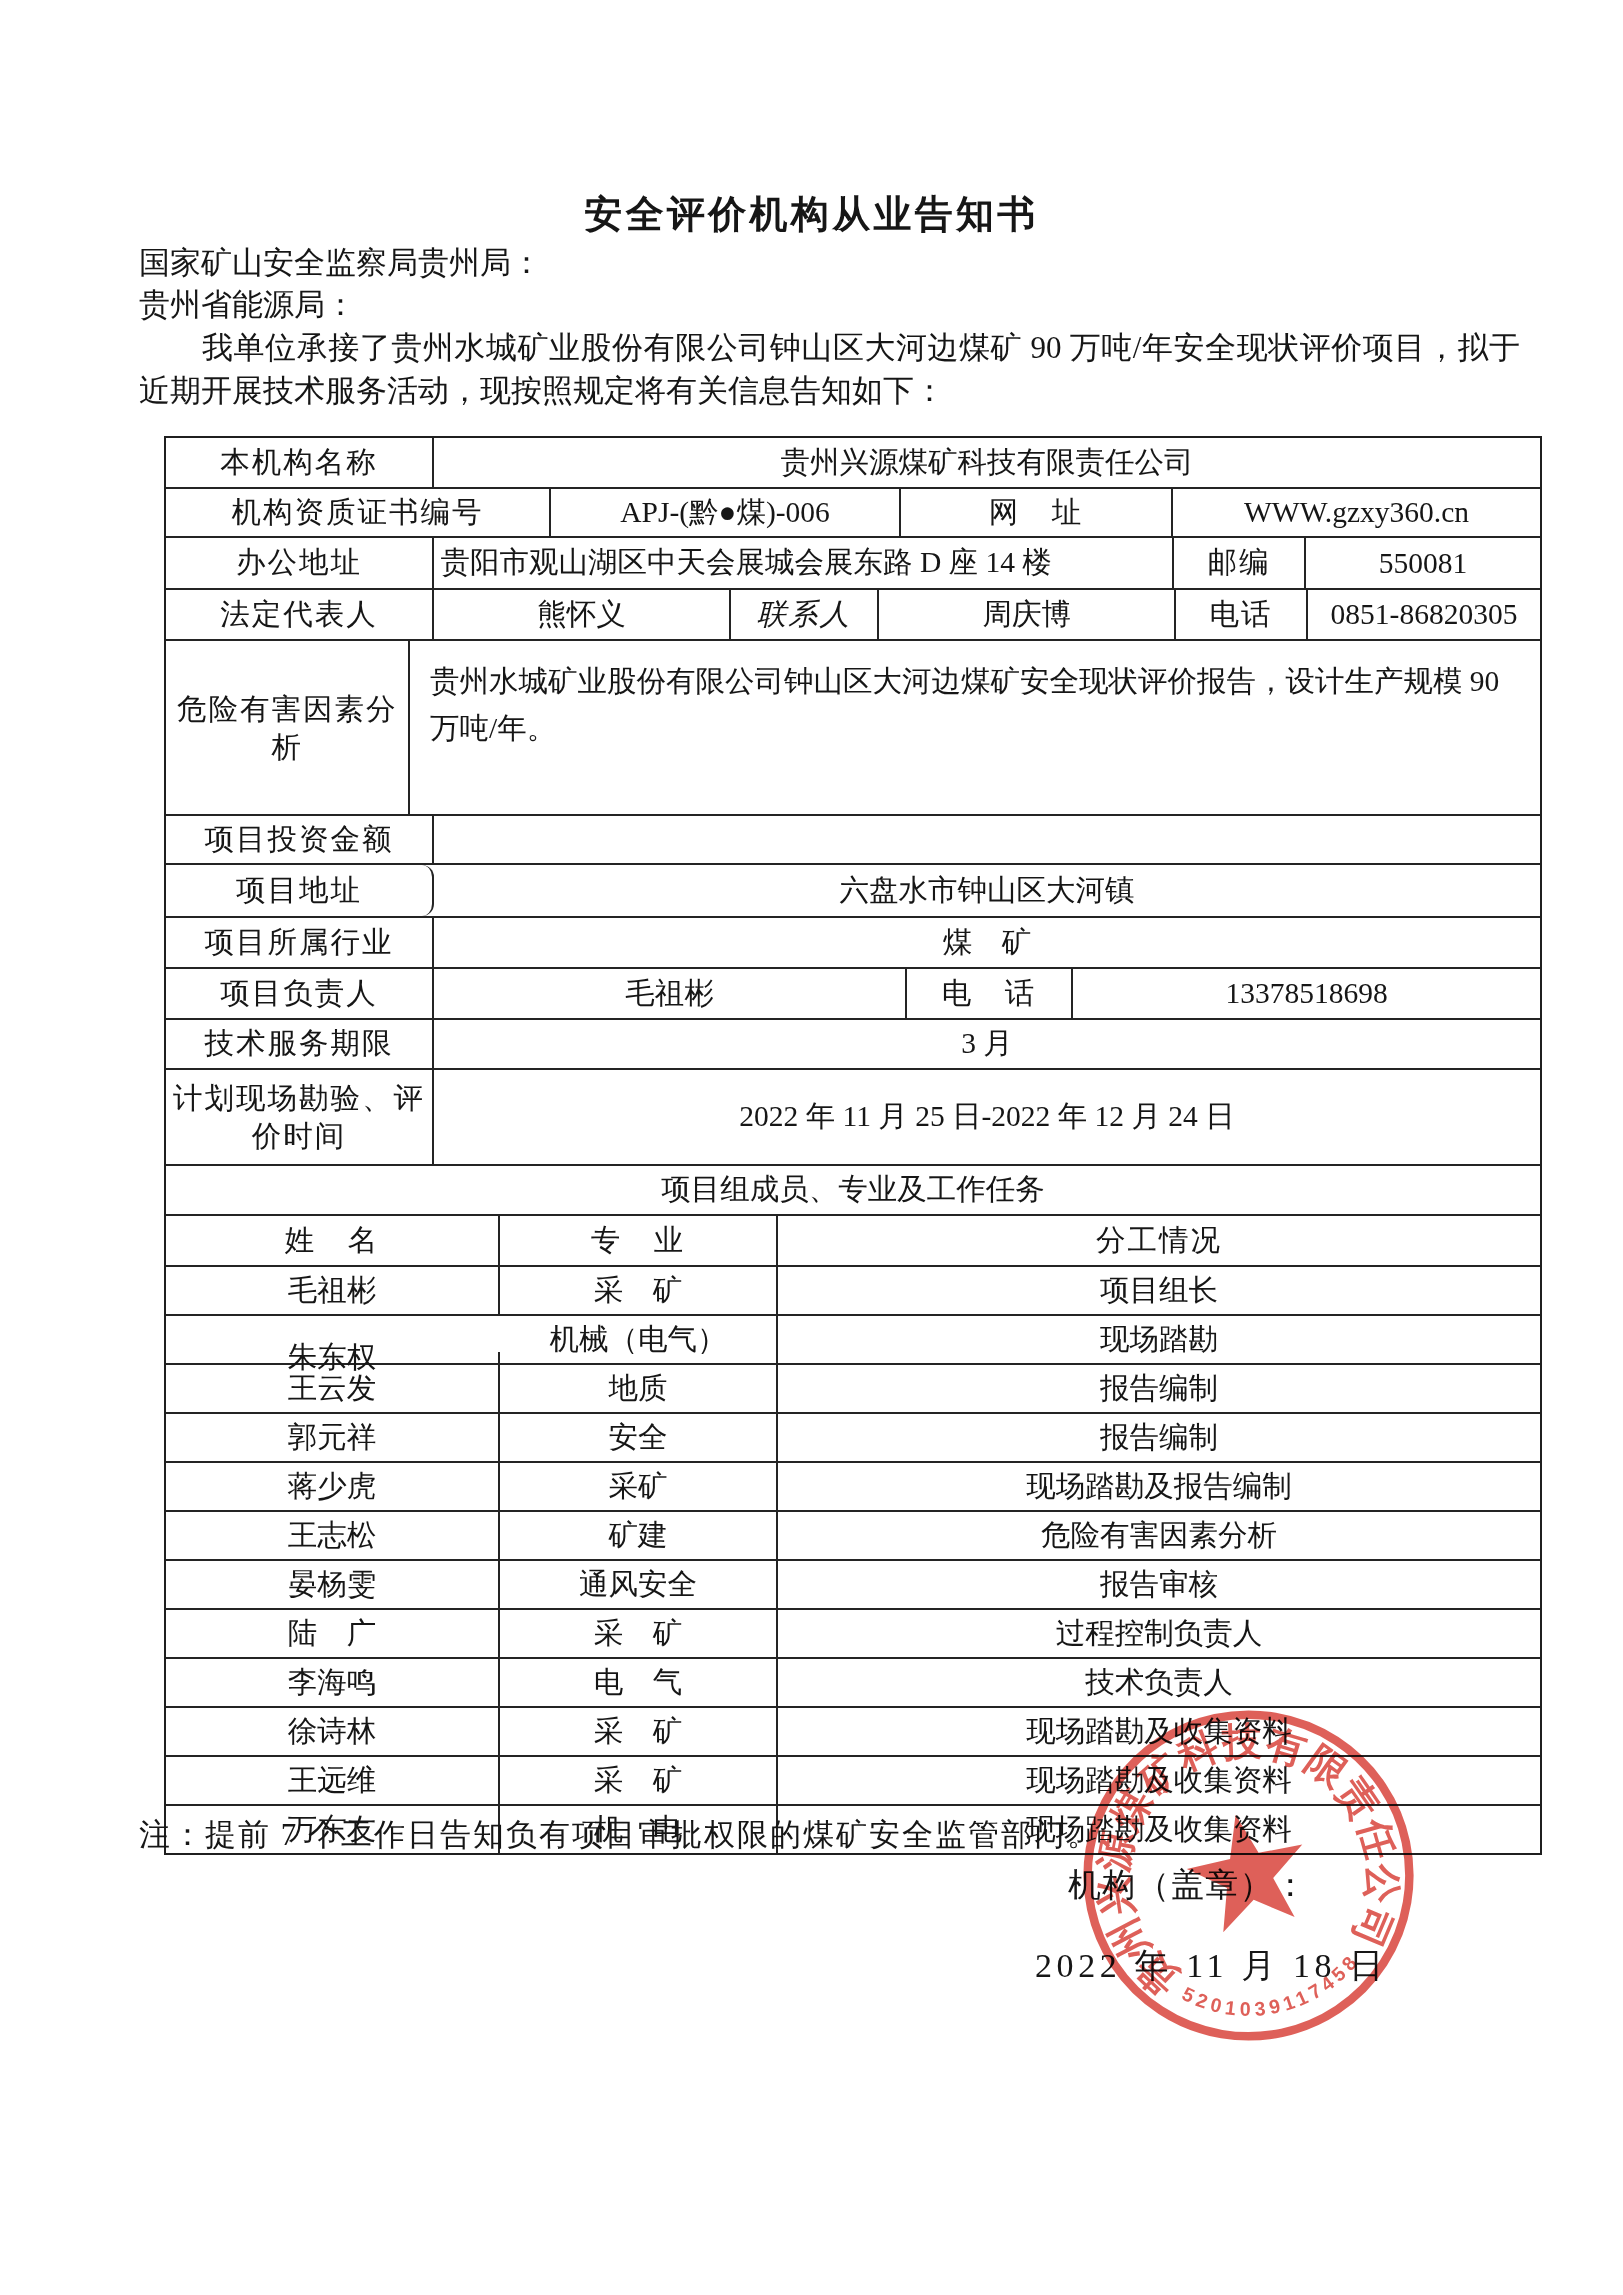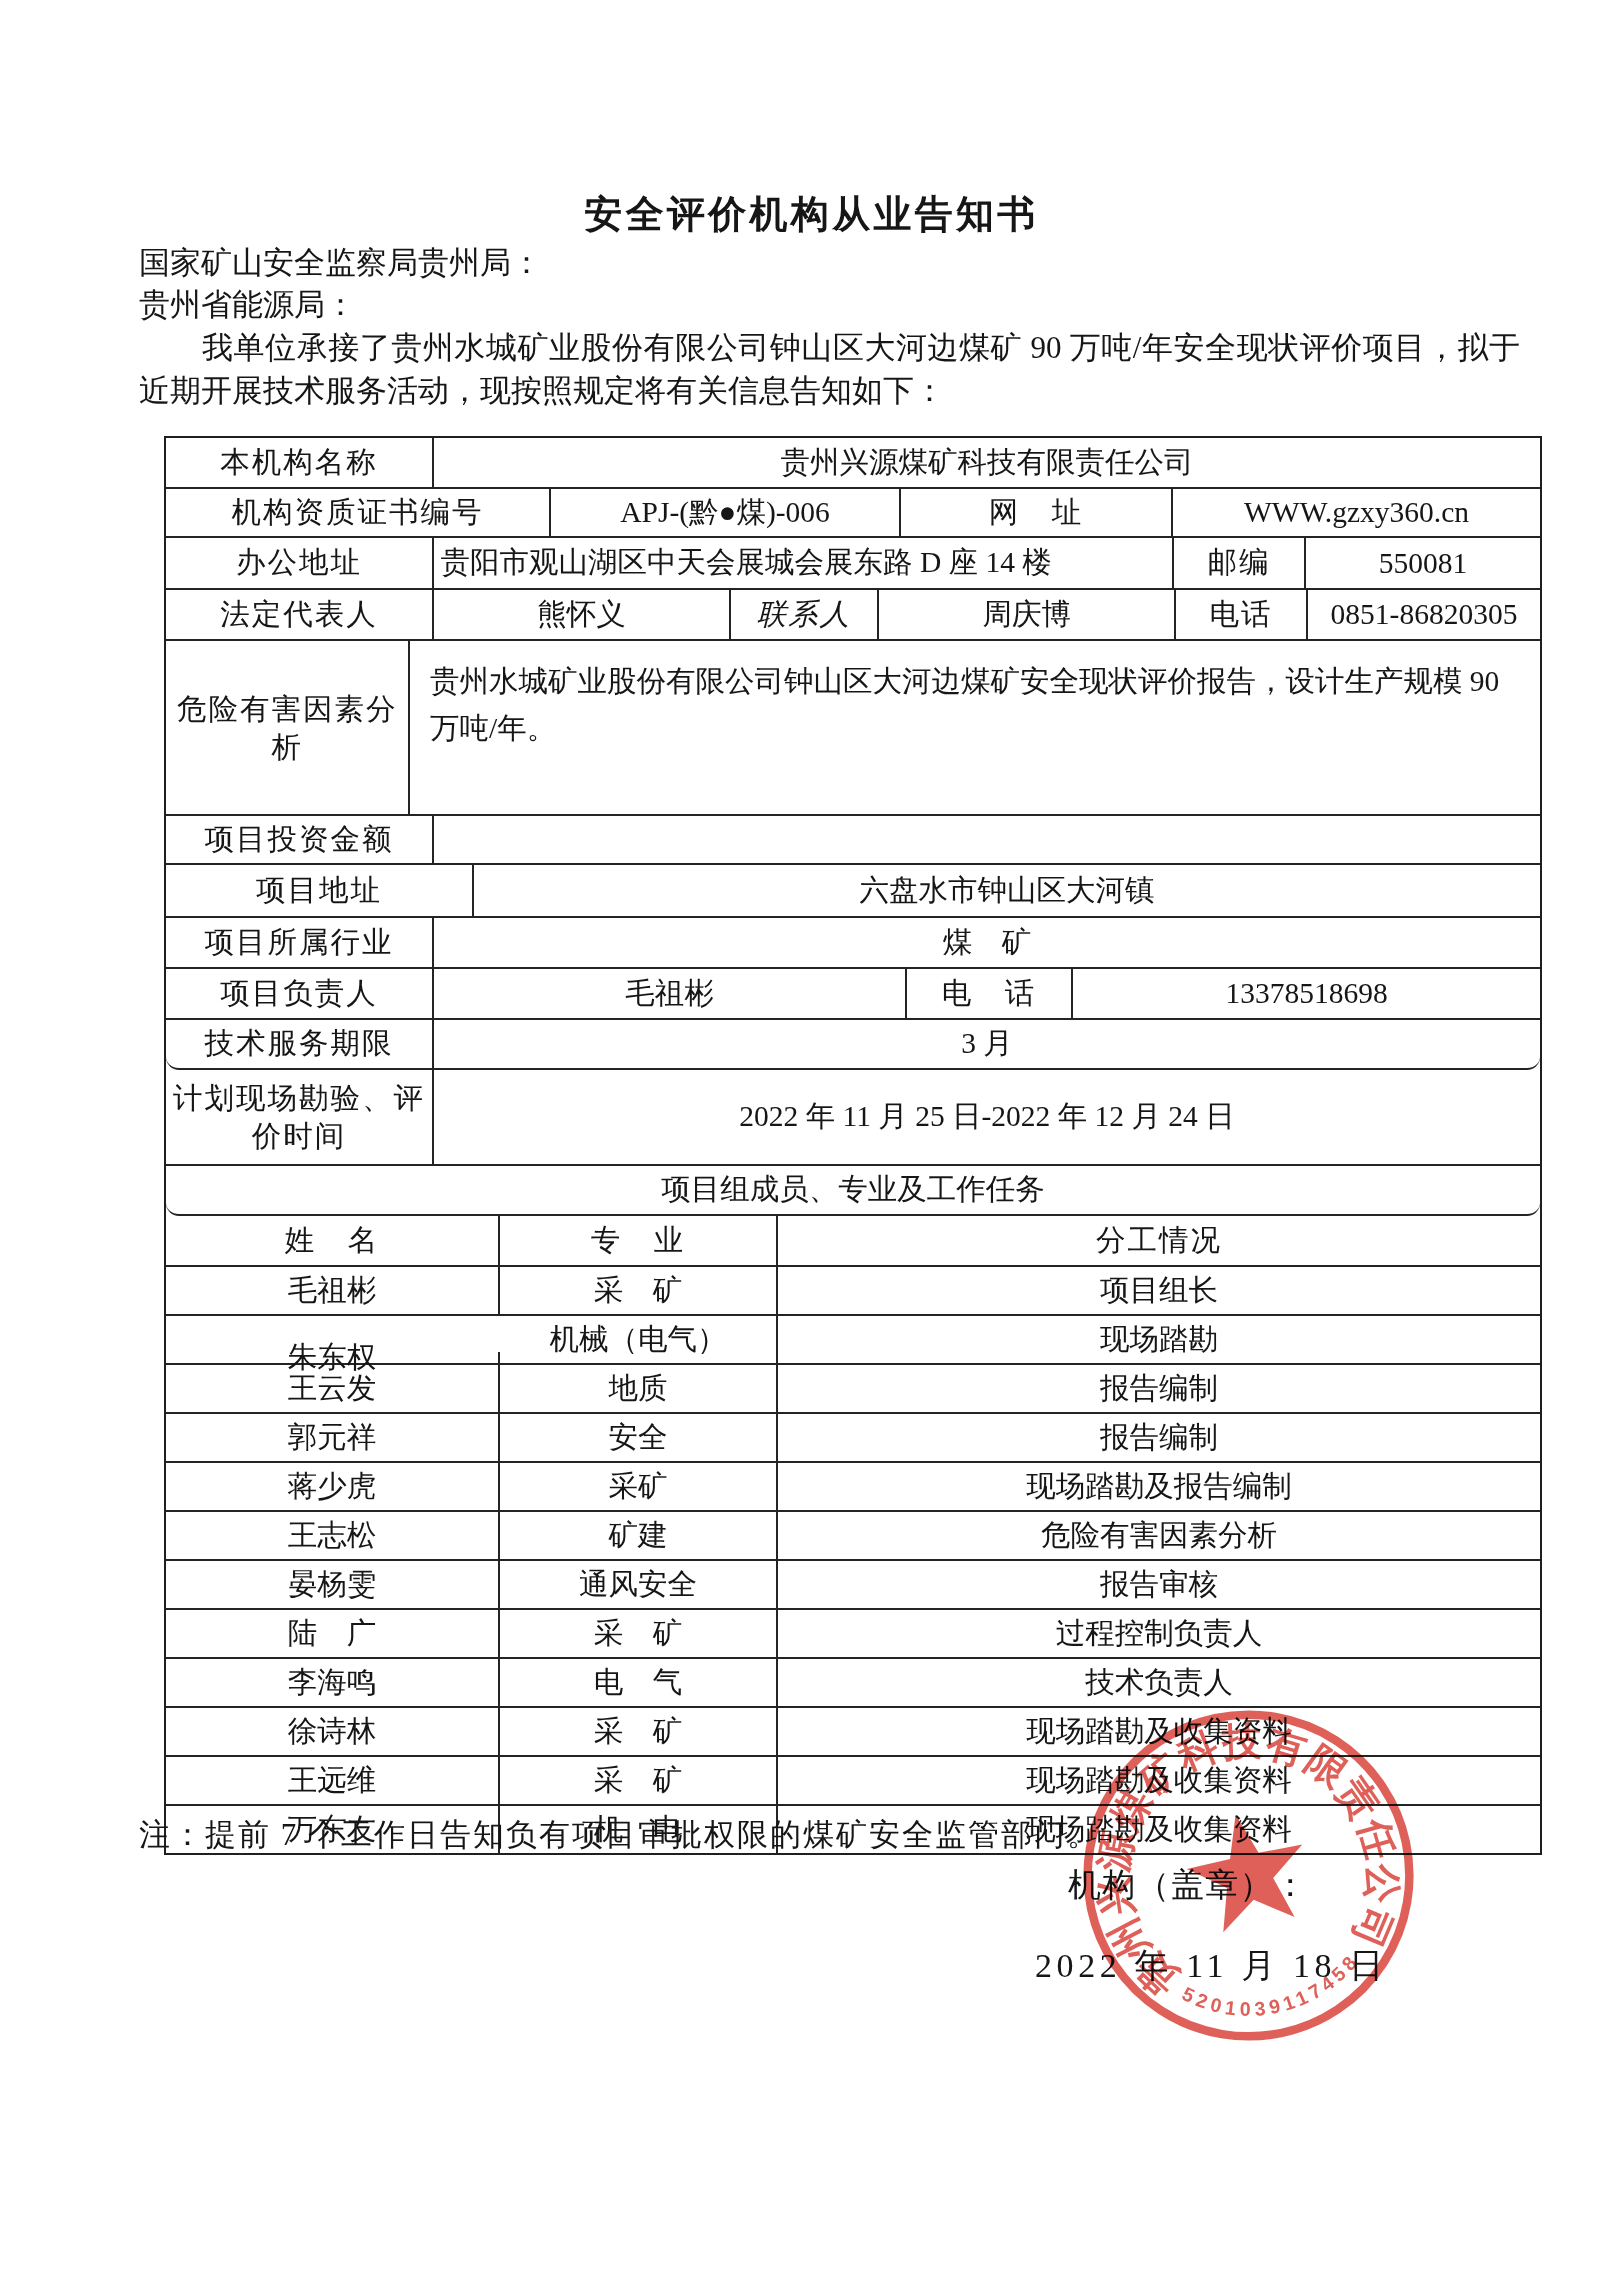--- a/index.html
+++ b/index.html
@@ -40,21 +40,21 @@
     display:flex;align-items:center;justify-content:center;
     text-align:center;
     padding:2.6px 6.5px;
     min-width:0;
   }
   .cell:last-child{border-right:none;flex:1 1 auto;}
   .cell.left{justify-content:flex-start;text-align:left;}
   .cell.toptext{align-items:flex-start;padding:17px 19.6px 2.6px 19.6px;line-height:47px;text-align:left;justify-content:flex-start;}
   .lab{letter-spacing:2px;}
   .h75{height:49px;} .h72{height:47px;} .h76{height:50px;}
-  .h264{height:173px;} .h78{height:51px;} .h73{height:48px;border-radius:13px;}
+  .h264{height:173px;} .h78{height:51px;} .h73{height:48px;}
   .h144{height:94px;}
   .mrow{height:47px;}
   .wrapcell{white-space:normal;line-height:38px;}
   .note{position:absolute;left:139px;top:1814px;font-size:31px;letter-spacing:2px;white-space:nowrap;}
   .seal-caption{position:absolute;left:1068px;top:1863px;font-size:33px;letter-spacing:1.3px;white-space:nowrap;}
   .doc-date{position:absolute;left:1035px;top:1943px;font-size:34px;letter-spacing:4.6px;white-space:nowrap;}
   .seal{
     position:absolute;left:1070px;top:1697px;width:357px;height:357px;
     mix-blend-mode:multiply;
     pointer-events:none;
@@ -106,21 +106,21 @@
       <div class="cell lab wrapcell" style="width:268px;">危险有害因素分析</div>
       <div class="cell toptext">贵州水城矿业股份有限公司钟山区大河边煤矿安全现状评价报告，设计生产规模 90 万吨/年。</div>
     </div>
 
     <div class="trow h72">
       <div class="cell lab" style="width:268px;">项目投资金额</div>
       <div class="cell"></div>
     </div>
 
     <div class="trow h78">
-      <div class="cell lab" style="width:308px;">项目地址</div>
+      <div class="cell lab" style="width:268px;border-radius:12px;">项目地址</div>
       <div class="cell">六盘水市钟山区大河镇</div>
     </div>
 
     <div class="trow h75">
       <div class="cell lab" style="width:268px;">项目所属行业</div>
       <div class="cell">煤　矿</div>
     </div>
 
     <div class="trow h75">
       <div class="cell lab" style="width:268px;">项目负责人</div>

